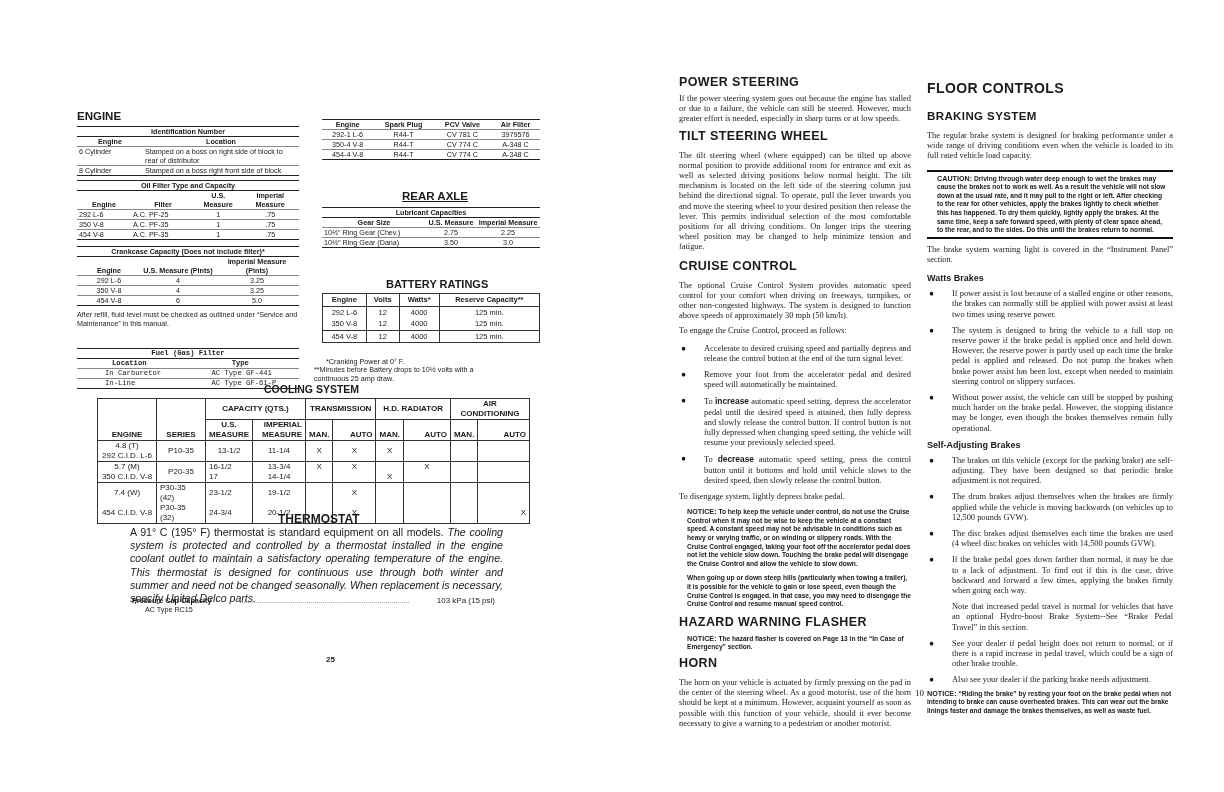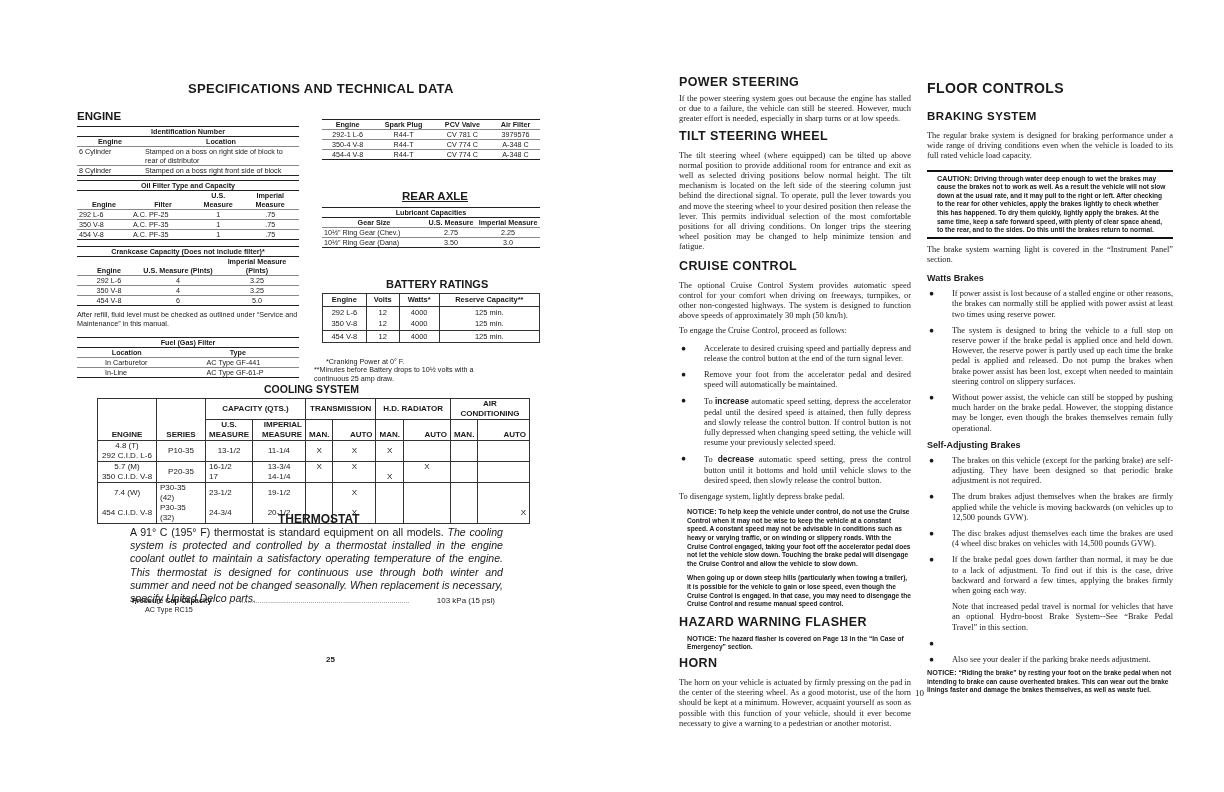--- a/index.html
+++ b/index.html
@@ -43,21 +43,20 @@
   .bullet .txt { flex: 1; }
   .notice { font-family: "Liberation Sans", sans-serif; font-size: 6.6px; line-height: 8.6px; font-weight: bold; }
   .notice b { font-size: 7.2px; }
   .caution-box { border-top: 2.5px solid #111; border-bottom: 2.5px solid #111; padding: 3px 7px 2px 10px; }
 </style>
 </head>
 <body>
 
 <div class="page left">
 
-  <div class="abs h-title" style="left:188px; top:81px;">SPECIFICATIONS AND TECHNICAL DATA</div>
   <div class="abs h-sec" style="left:77px; top:110px;">ENGINE</div>
 
   <table class="abs spec" style="left:77px; top:126px; width:222px;">
     <tbody>
         <tr class="rule-t">
           <th colspan="2" class="center">Identification Number</th>
         </tr>
     <tr class="rule-t rule-bt">
       <th class="center" style="width:62px;">Engine</th>
       <th class="center">Location</th>
@@ -128,21 +127,21 @@
     <tr class="rule-b">
       <td class="center">454 V-8</td>
           <td class="center">6</td>
           <td class="center">5.0</td>
     </tr>
   </tbody>
     </table>
 
   <div class="abs small" style="left:77px; top:310px; width:230px;">After refill, fluid level must be checked as outlined under “Service and Maintenance” in this manual.</div>
 
-  <table class="abs spec" style="left:77px; top:337px; width:222px;">
+  <table class="abs spec" style="left:77px; top:348px; width:222px;font-family:Liberation Mono, monospace;">
     <tbody>
         <tr class="rule-t">
           <th colspan="2" class="center">Fuel (Gas) Filter</th>
         </tr>
     <tr class="rule-t rule-bt">
       <th class="center">Location</th>
       <th class="center">Type</th>
     </tr>
     <tr class="rule-bt">
       <td style="padding-left:28px">In Carburetor</td>
@@ -421,20 +420,21 @@
         <span class="dot">●</span>
         <span class="txt">The disc brakes adjust themselves each time the brakes are used (4 wheel disc brakes on vehicles with 14,500 pounds GVW).</span>
       </div>
     <div class="bullet">
         <span class="dot">●</span>
         <span class="txt">If the brake pedal goes down farther than normal, it may be due to a lack of adjustment. To find out if this is the case, drive backward and forward a few times, applying the brakes firmly when going each way.</span>
       </div>
     <div class="prose" style="padding-left:25px; margin-bottom:6px;">Note that increased pedal travel is normal for vehicles that have an optional Hydro-boost Brake System--See “Brake Pedal Travel” in this section.</div>
     <div class="bullet">
         <span class="dot">●</span>
+        <span class="txt">See your dealer if pedal height does not return to normal, or if there is a rapid increase in pedal travel, which could be a sign of other brake trouble.</span>
       </div>
     <div class="bullet" style="margin-bottom:4px;">
         <span class="dot">●</span>
         <span class="txt">Also see your dealer if the parking brake needs adjustment.</span>
       </div>
     <div class="notice"><b>NOTICE:</b><span> “Riding the brake” by resting your foot on the brake pedal when not intending to brake can cause overheated brakes. This can wear out the brake linings faster and damage the brakes themselves, as well as waste fuel.</span></div>
   </div>
 
   <div class="abs serif" style="left:303px; top:688px; font-size:9px;">10</div>
 </div>

